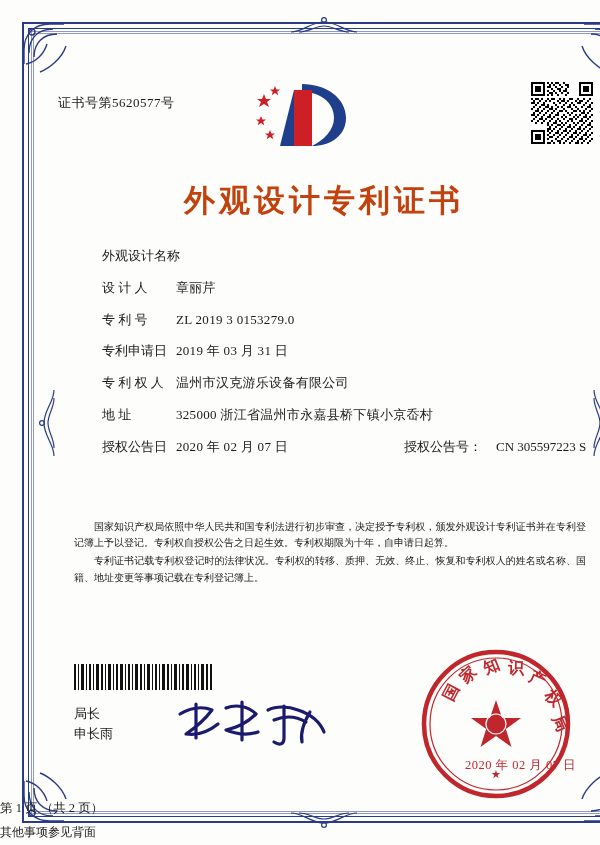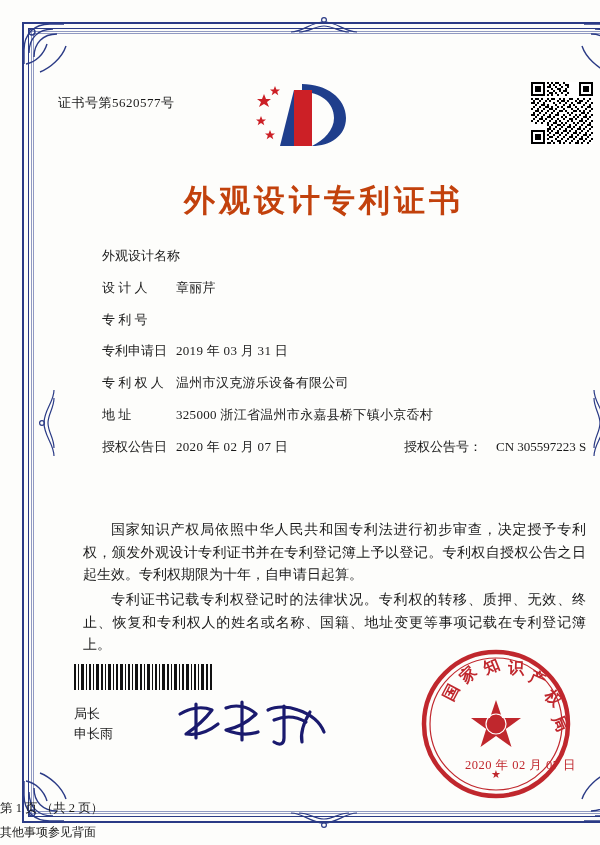--- a/index.html
+++ b/index.html
@@ -138,24 +138,23 @@
   .field-row.two-col .field-value2 {
     flex: 1 1 auto;
   }
 
   
   .body-text {
     position: absolute;
     left: 74px;
     right: 62px;
     top: 519px;
-    font-size: 14px;
+    font-size: 10px;
     line-height: 1.62;
     text-align: justify;
-    margin-left: 9px;
   }
   .body-text p {
     margin: 0 0 2px 0;
     text-indent: 2em;
   }
 
   
   .barcode {
     position: absolute;
     left: 74px;
@@ -596,20 +595,21 @@
       <span class="field-label">外观设计名称</span>
     </div>
 
     <div class="field-row">
       <span class="field-label">设 计 人</span>
       <span class="field-value">章丽芹</span>
     </div>
 
     <div class="field-row">
       <span class="field-label">专 利 号</span>
+      <span class="field-value">ZL 2019 3 0153279.0</span>
     </div>
 
     <div class="field-row">
       <span class="field-label">专利申请日</span>
       <span class="field-value">2019 年 03 月 31 日</span>
     </div>
 
     <div class="field-row">
       <span class="field-label">专 利 权 人</span>
       <span class="field-value">温州市汉克游乐设备有限公司</span>

